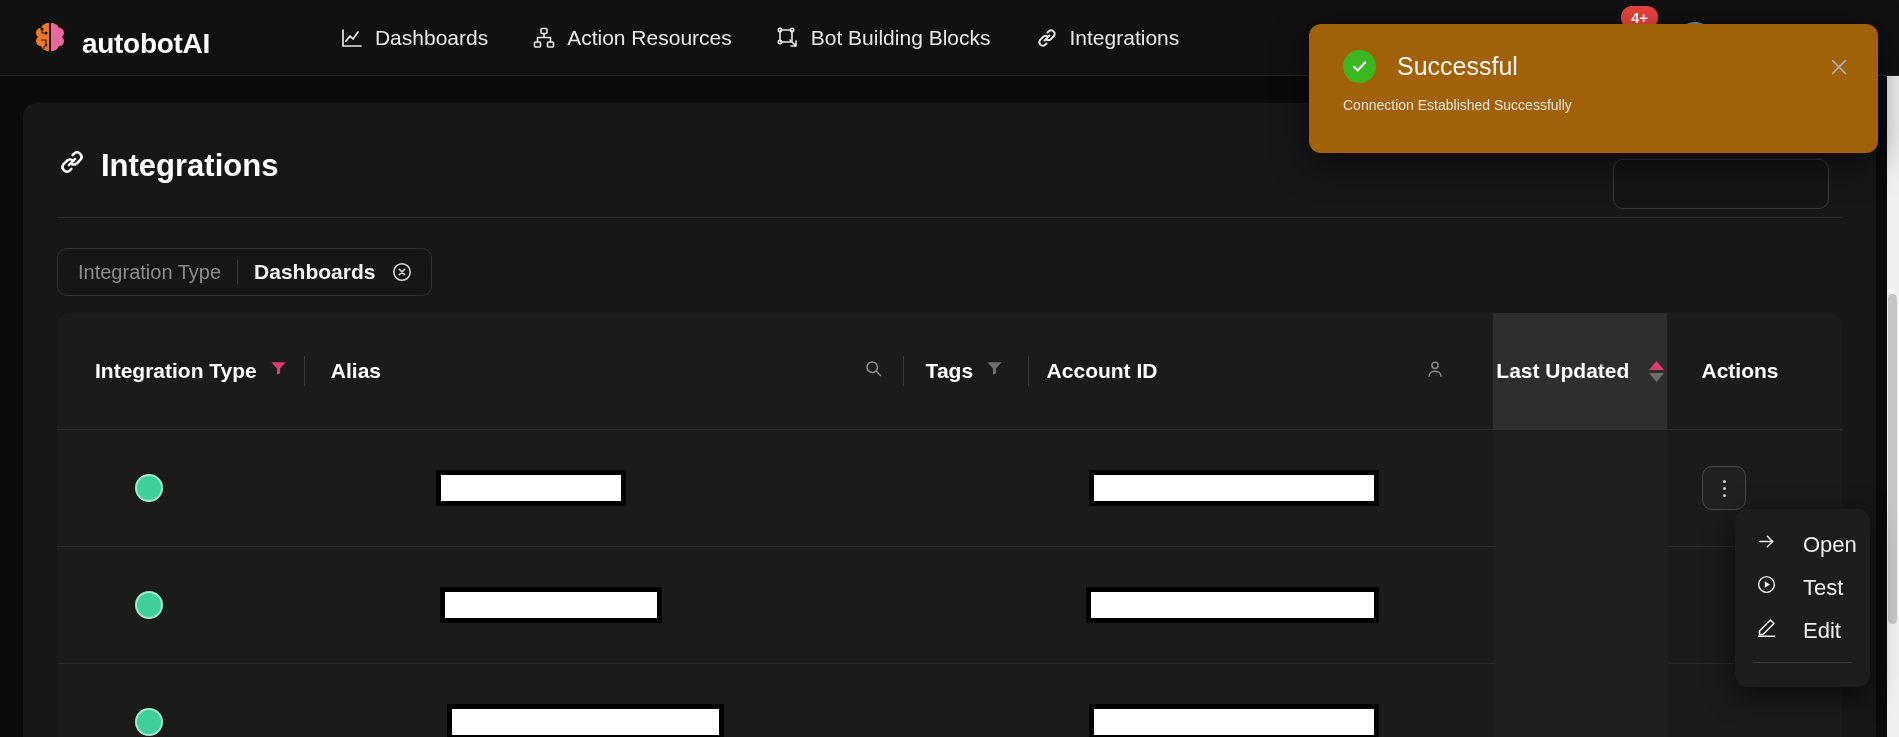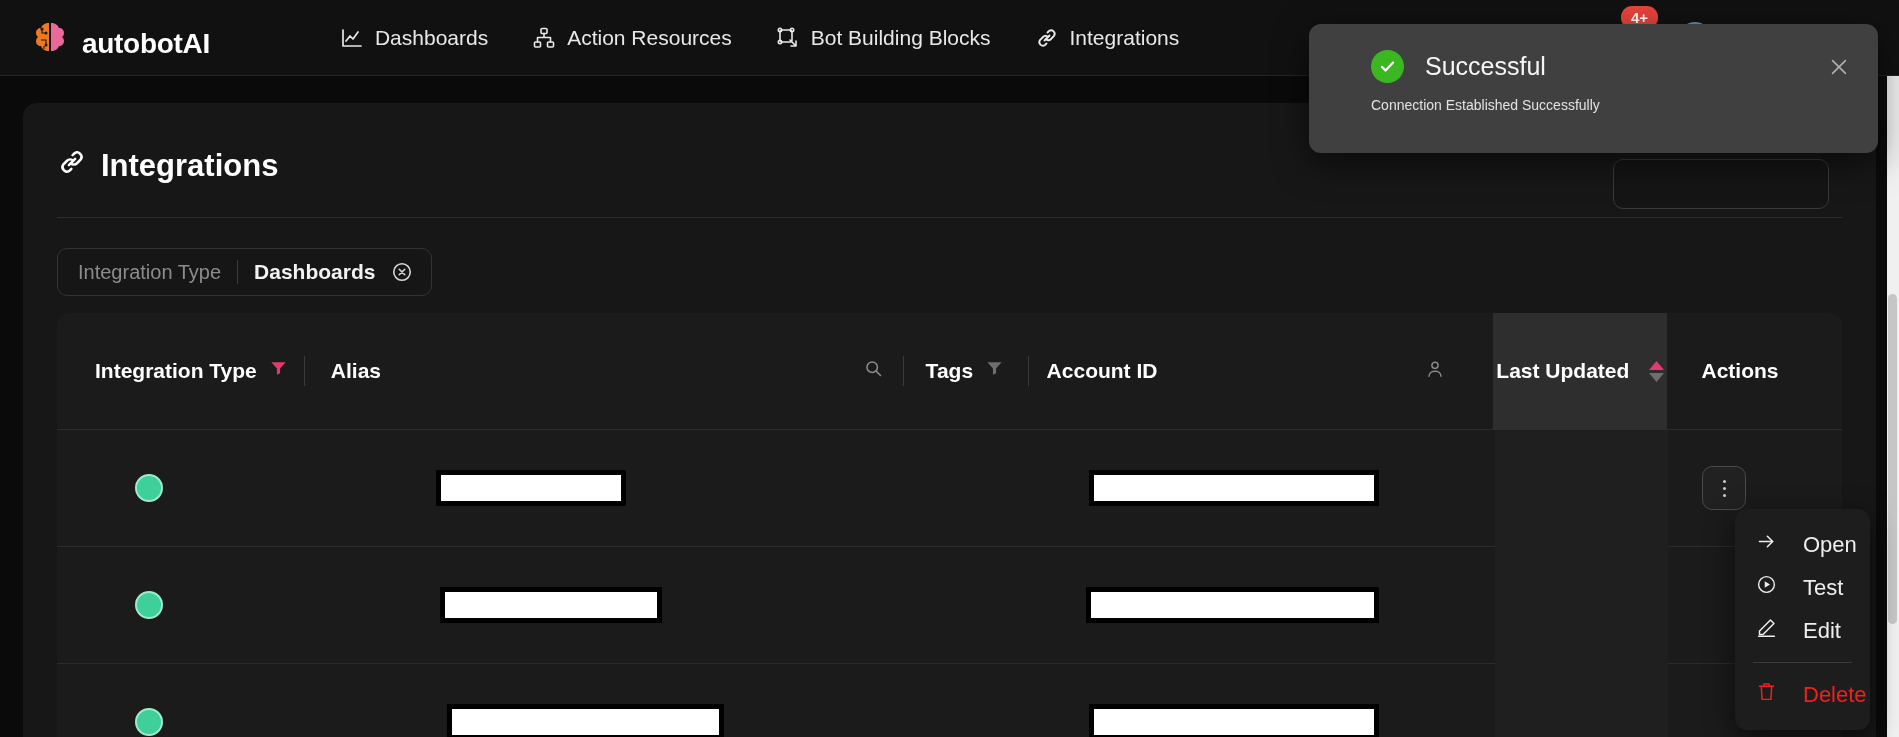--- a/index.html
+++ b/index.html
@@ -174,24 +174,23 @@
     padding: 8px 0 8px 21px;
     font-size: 22px; color: #eeeeee; cursor: pointer;
   }
   .ditem.danger { color: #f02020; }
   .ddiv { height: 1px; background: #3a3a3a; margin: 10px 18px; }
 
   
   .toast {
     position: absolute; left: 1309px; top: 24px;
     width: 569px; height: 129px;
-    background: #404040; border-radius: 12px;
+    background: #a16207; border-radius: 12px;
     box-shadow: 0 10px 34px rgba(0,0,0,.55);
     z-index: 60;
-    padding-left: 28px;
   }
   .toast-head {
     display: flex; align-items: center;
     padding: 26px 0 0 34px;
   }
   .check {
     width: 33px; height: 33px; border-radius: 50%;
     background: #3bb821; display: flex;
     align-items: center; justify-content: center;
     flex: 0 0 auto;
@@ -470,30 +469,20 @@
   <div class="ditem">
     <span>
       <svg width="21" height="21" viewBox="0 0 24 24" fill="none" stroke="#eeeeee" stroke-width="1.7" stroke-linecap="round" stroke-linejoin="round">
         <path d="M16.5 3.5l4 4L8 20H4v-4z"></path>
           <path d="M3 22h18"></path>
       </svg>
     </span>
     <span>Edit</span>
   </div>
   <div class="ddiv"></div>
-  <div class="ditem danger">
-    <span>
-      <svg width="21" height="21" viewBox="0 0 24 24" fill="none" stroke="#f02020" stroke-width="1.7" stroke-linecap="round" stroke-linejoin="round">
-        <path d="M4 6h16"></path>
-          <path d="M9 6V3.5h6V6"></path>
-          <path d="M6 6l1 15h10l1-15"></path>
-      </svg>
-    </span>
-    <span>Delete</span>
-  </div>
 </div>
 
 <div class="toast">
   <div class="toast-head">
     <span class="check">
       <svg width="19" height="19" viewBox="0 0 24 24" fill="none" stroke="#ffffff" stroke-width="2.8" stroke-linecap="round" stroke-linejoin="round">
         <path d="M5 12.5l4.5 4.5L19 7"></path>
       </svg>
     </span>
     <span class="toast-title">Successful</span>

